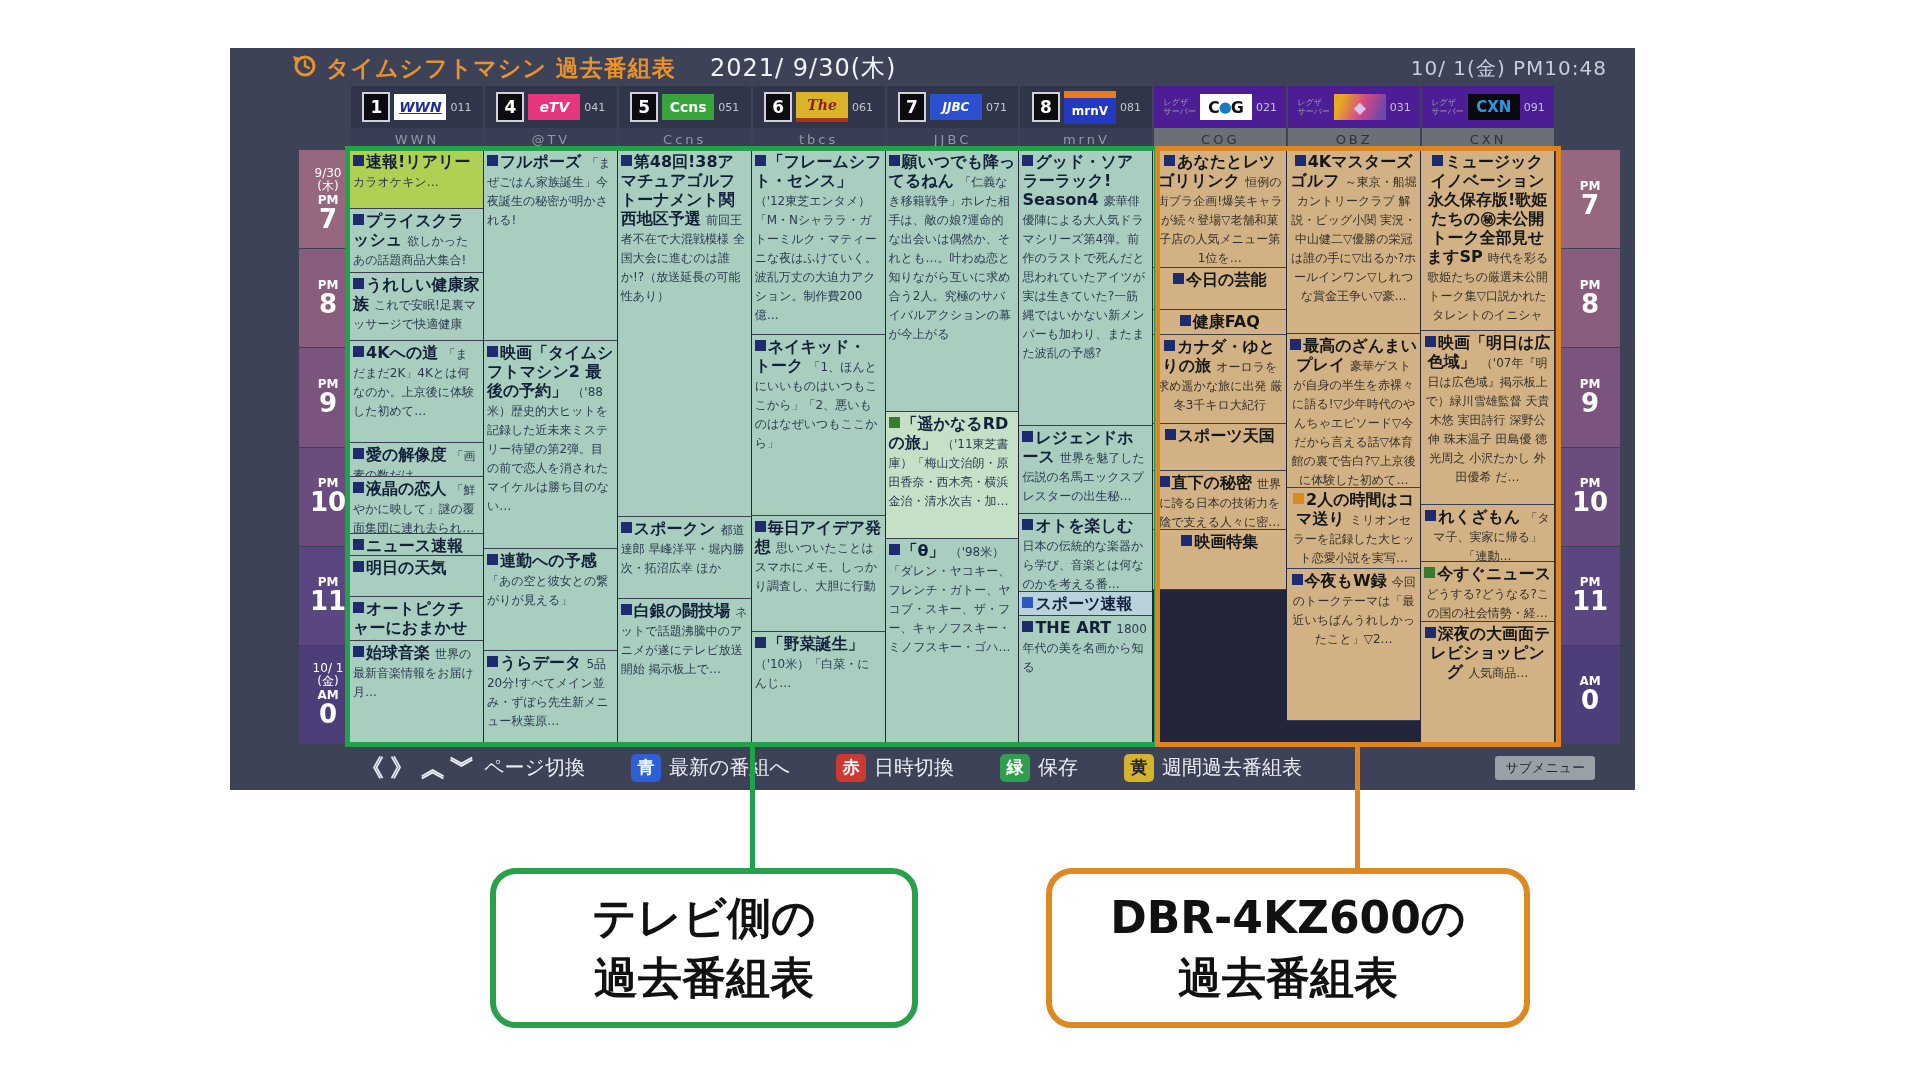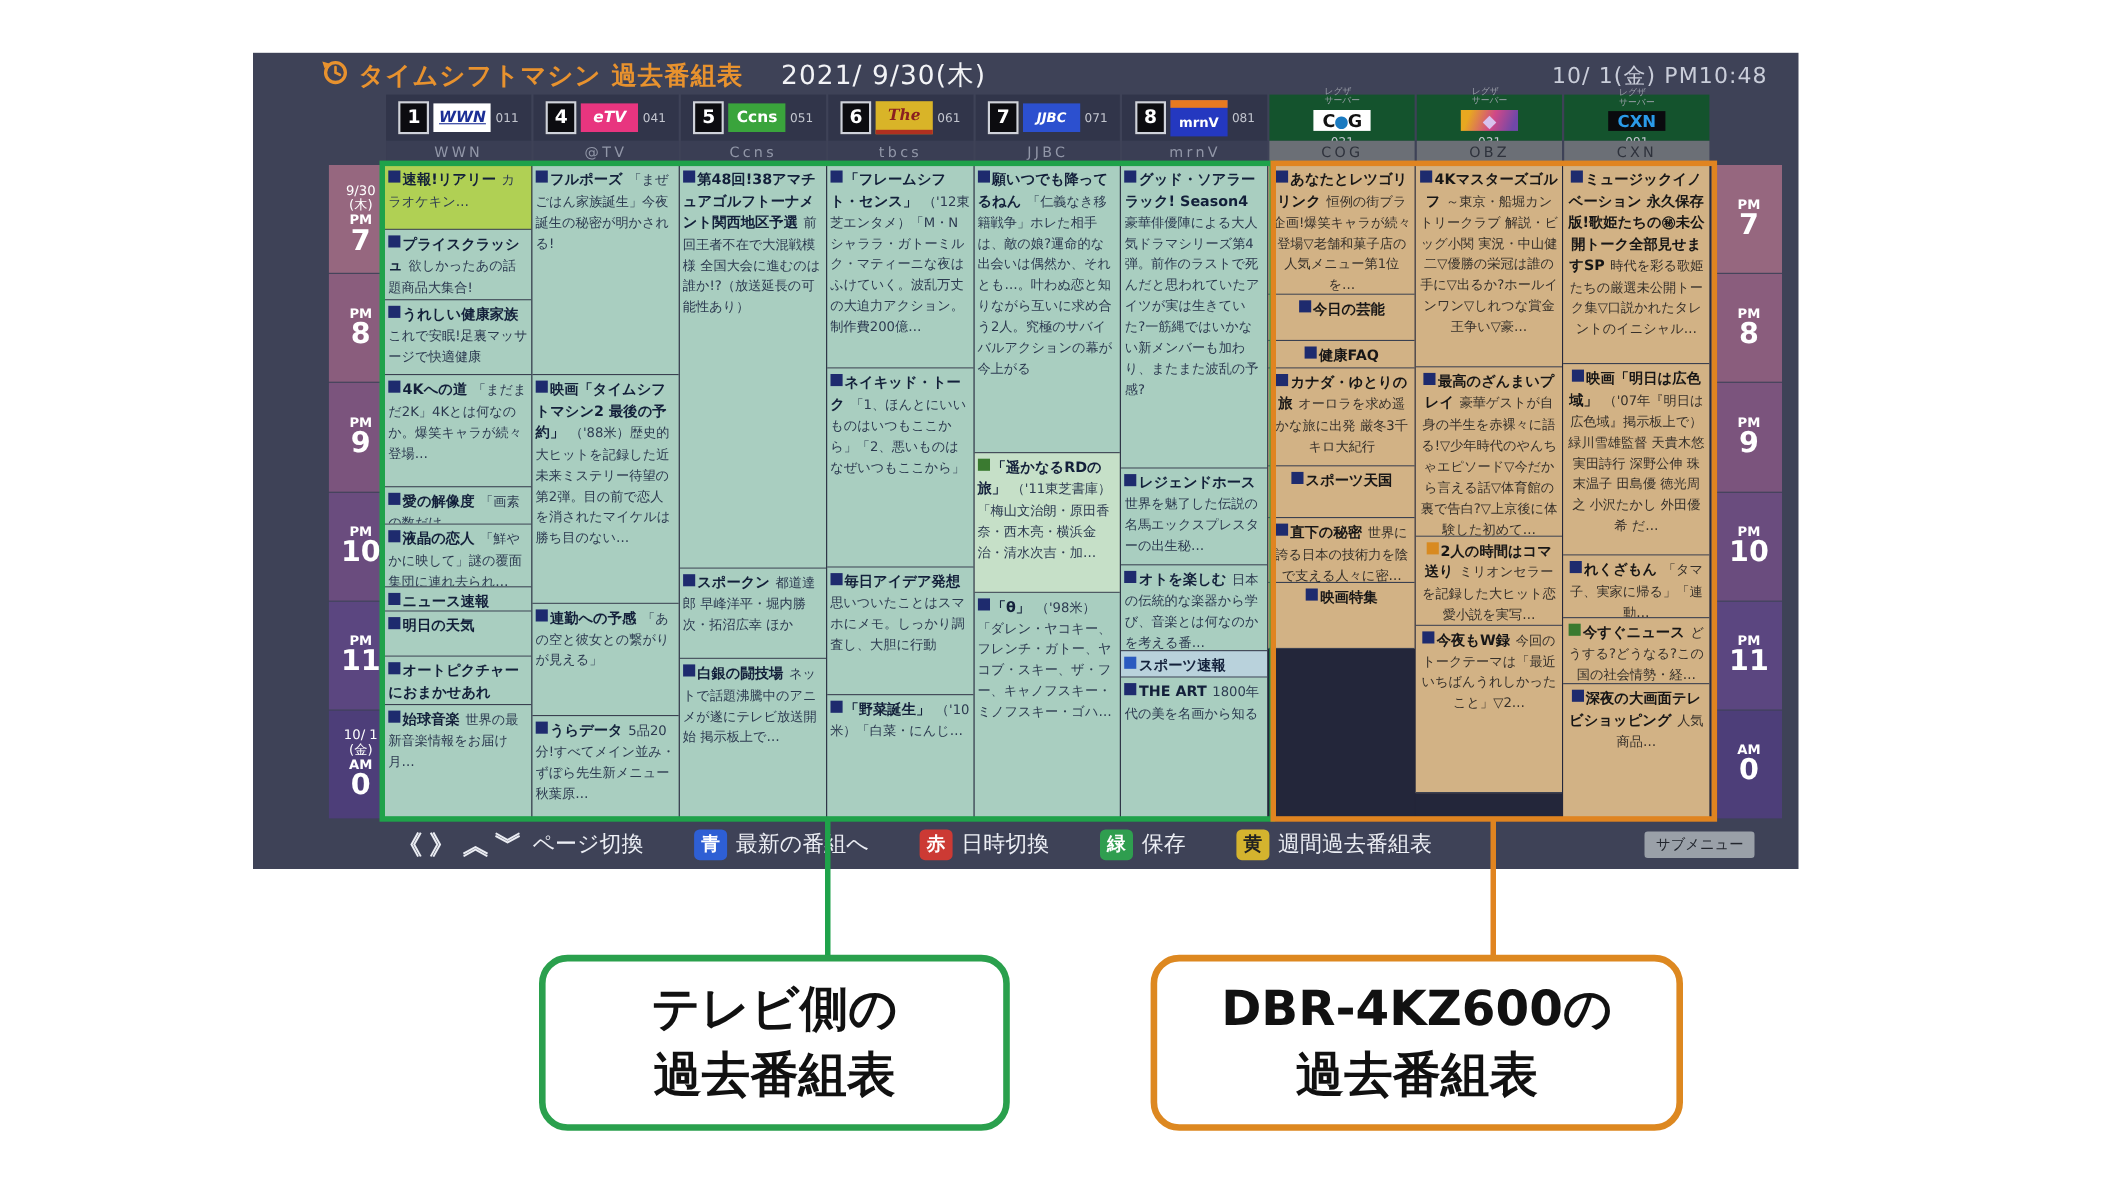--- a/index.html
+++ b/index.html
@@ -9,21 +9,21 @@
   .screen{position:absolute;left:230px;top:48px;width:1405px;height:742px;background:#3e4257;}
   .titlebar{position:absolute;left:0;top:0;width:100%;height:38px;}
   .tclock{position:absolute;left:62px;top:5px;width:26px;height:26px;}
   .ttitle{position:absolute;left:96px;top:5px;font-size:23px;font-weight:bold;color:#e8922e;letter-spacing:1px;}
   .tdate{position:absolute;left:480px;top:4px;font-size:24px;color:#f2f3f6;letter-spacing:1px;}
   .tnow{position:absolute;right:28px;top:7px;font-size:20px;color:#c9cdd9;letter-spacing:1px;}
   
   .ch-logo-row{position:absolute;left:120px;top:38px;width:1205px;height:42px;display:flex;}
   .ch-name-row{position:absolute;left:120px;top:80px;width:1205px;height:22px;display:flex;}
   .ch-cell{flex:1 1 0;margin:0 1px;background:#31354a;display:flex;align-items:center;justify-content:center;gap:4px;}
-  .ch-cell.rec{background:#14532d;flex-direction:column;}
+  .ch-cell.rec{background:#4c1d95;}
   .ch-num{width:24px;height:26px;background:#0c0c10;border:2px solid #cfd2da;color:#fff;font-size:17px;font-weight:bold;
           display:flex;align-items:center;justify-content:center;}
   .ch-server{font-size:8px;line-height:9px;color:#9da1ab;text-align:left;white-space:pre-line;}
   .ch-code{font-size:11px;color:#c3c6cf;}
   .ch-logo{height:26px;min-width:52px;display:flex;align-items:center;justify-content:center;
            font-weight:bold;font-size:14px;letter-spacing:0;}
   .logo-wwn{background:#fff;color:#1c2f96;font-style:italic;text-decoration:underline;}
   .logo-etv{background:#e8357f;color:#fff;font-style:italic;}
   .logo-ccns{background:#3aa43c;color:#fff;}
   .logo-tbcs{background:#d9b428;color:#8a2020;font-style:italic;font-family:"DejaVu Serif","Liberation Serif",serif;border-bottom:4px solid #b03020;}
@@ -42,21 +42,21 @@
   .trow{flex:1 1 0;margin-bottom:1px;color:#fff;display:flex;flex-direction:column;align-items:center;justify-content:center;}
   .trow .dt{font-size:12px;line-height:13px;text-align:center;white-space:pre-line;margin-bottom:2px;}
   .trow .ap{font-size:12px;font-weight:bold;line-height:11px;}
   .trow .hr{font-size:26px;font-weight:bold;line-height:26px;}
   
   .grid{position:absolute;left:120px;top:102px;width:1205px;height:595px;display:flex;background:#23263a;}
   .gcol{flex:1 1 0;display:flex;flex-direction:column;border-right:1px solid #23263a;}
   .prog{position:relative;overflow:hidden;background:#a9cec0;border-bottom:1px solid #3a4050;padding:2px 3px 1px 3px;box-sizing:border-box;}
   .prog.rec{background:#d2b285;text-align:center;}
   .badge{display:inline-block;width:11px;height:11px;vertical-align:1px;margin-right:2px;background:#1e2b6e;}
-  .ptitle{font-size:13px;font-weight:bold;color:#13203a;line-height:14.5px;}
+  .ptitle{font-size:16px;font-weight:bold;color:#13203a;line-height:14.5px;}
   .pdesc{font-size:12px;color:#2c3a50;line-height:14px;}
   .prog.rec .ptitle{color:#171616;} .prog.rec .pdesc{color:#36302a;}
   
   .hl{position:absolute;box-sizing:border-box;pointer-events:none;}
   .hl.green{left:115px;top:98px;width:814px;height:601px;border:5px solid #1fa24a;}
   .hl.orange{left:925px;top:98px;width:406px;height:601px;border:5px solid #e08420;}
   
   .footer{position:absolute;left:0;top:697px;width:100%;height:45px;display:flex;align-items:center;color:#eceef4;}
   .arrows{margin-left:130px;display:flex;gap:6px;font-size:24px;font-weight:bold;}
   .arrow{line-height:30px;} .arrow.up{transform:rotate(90deg);} .arrow.down{transform:rotate(-90deg);}
@@ -210,21 +210,21 @@
           <span class="ap">AM</span>
           <span class="hr">0</span>
         </div>
       </div>
 
     <div class="grid">
         <div class="gcol">
           <div class="prog" style="height: 58.528px; background: rgb(176, 208, 84);"><span class="badge"></span><span class="ptitle">速報!リアリー</span> <span class="pdesc">カラオケキン…</span></div>
           <div class="prog" style="height: 64.48px;"><span class="badge"></span><span class="ptitle">プライスクラッシュ</span> <span class="pdesc">欲しかったあの話題商品大集合!</span></div>
           <div class="prog" style="height: 68.448px;"><span class="badge"></span><span class="ptitle">うれしい健康家族</span> <span class="pdesc">これで安眠!足裏マッサージで快適健康</span></div>
-          <div class="prog" style="height: 101.184px;"><span class="badge"></span><span class="ptitle">4Kへの道</span> <span class="pdesc">「まだまだ2K」4Kとは何なのか。爆笑キャラが続々登場…</span></div>
+          <div class="prog" style="height: 101.184px;"><span class="badge"></span><span class="ptitle">4Kへの道</span> <span class="pdesc">「まだまだ2K」4Kとは何なのか。上京後に体験した初めて…</span></div>
           <div class="prog" style="height: 34.72px;"><span class="badge"></span><span class="ptitle">愛の解像度</span> <span class="pdesc">「画素の数だけ…</span></div>
           <div class="prog" style="height: 56.544px;"><span class="badge"></span><span class="ptitle">液晶の恋人</span> <span class="pdesc">「鮮やかに映して」謎の覆面集団に連れ去られ…</span></div>
           <div class="prog" style="height: 21.824px;"><span class="badge"></span><span class="ptitle">ニュース速報</span></div>
           <div class="prog" style="height: 41.664px;"><span class="badge"></span><span class="ptitle">明日の天気</span></div>
           <div class="prog" style="height: 43.648px;"><span class="badge"></span><span class="ptitle">オートピクチャーにおまかせあれ</span></div>
           <div class="prog" style="height: 104.16px;"><span class="badge"></span><span class="ptitle">始球音楽</span> <span class="pdesc">世界の最新音楽情報をお届け 月…</span></div>
         </div>
         <div class="gcol">
           <div class="prog" style="height: 191.456px;"><span class="badge"></span><span class="ptitle">フルポーズ</span> <span class="pdesc">「まぜごはん家族誕生」今夜誕生の秘密が明かされる!</span></div>
           <div class="prog" style="height: 207.328px;"><span class="badge"></span><span class="ptitle">映画「タイムシフトマシン2 最後の予約」</span> <span class="pdesc">（'88米）歴史的大ヒットを記録した近未来ミステリー待望の第2弾。目の前で恋人を消されたマイケルは勝ち目のない…</span></div>

